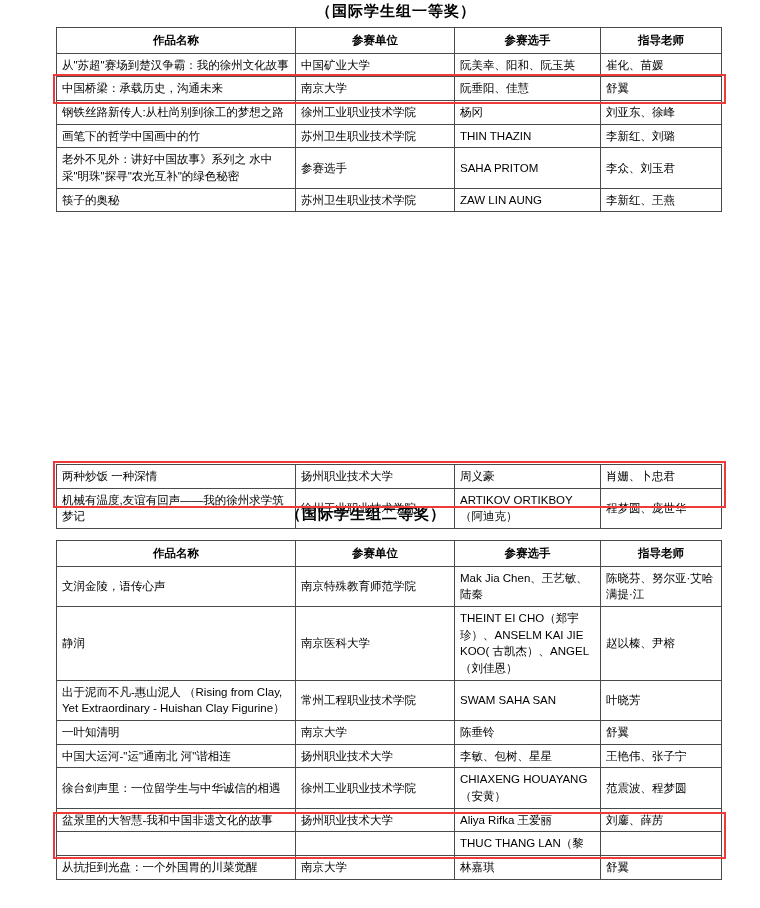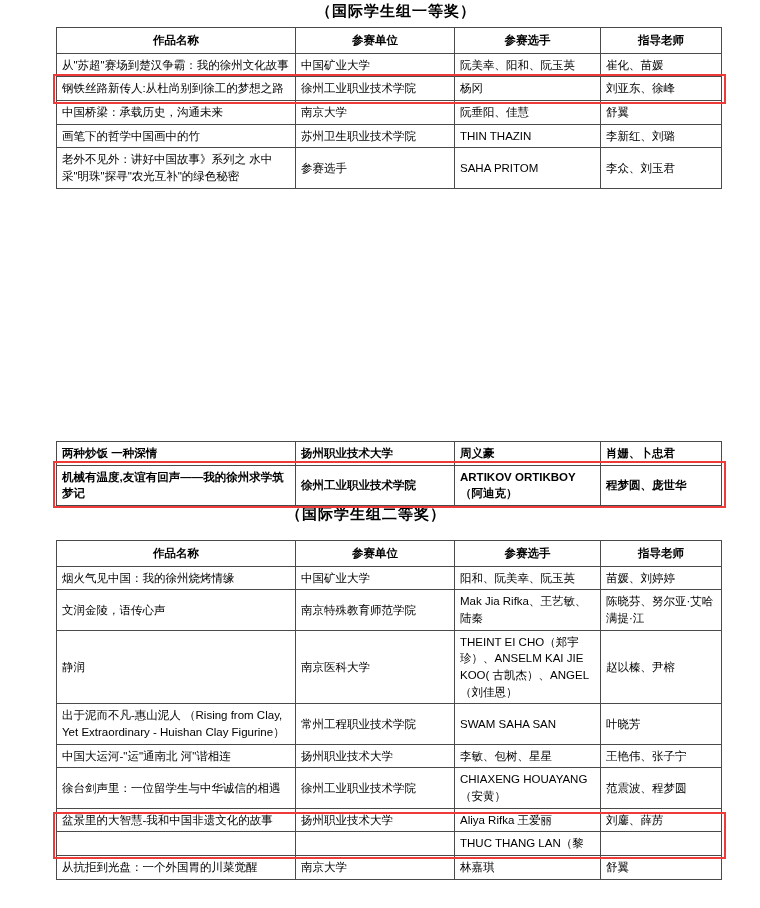--- a/index.html
+++ b/index.html
@@ -62,21 +62,21 @@
   
   .hl {
     position: absolute;
     border: 2px solid #ef3a3a;
     pointer-events: none;
     box-sizing: border-box;
   }
 
   #t1 { top: 27px; }
   #title1 { position: absolute; top: 2px; left: 16px; width: 760px; }
-  #t2 { top: 441px; font-weight: bold; }
+  #t2 { top: 464px; }
   #title2 { position: absolute; top: 505px; left: 0; width: 732px; }
   #t3 { top: 540px; }
 </style>
 </head>
 <body>
 
 <div class="page">
 
   <div id="title1" class="section-title">（国际学生组一等奖）</div>
 
@@ -91,42 +91,48 @@
         </tr>
       </thead>
       <tbody id="tbody1">
           <tr>
             <td class="col-a">从"苏超"赛场到楚汉争霸：我的徐州文化故事</td>
             <td class="col-b">中国矿业大学</td>
             <td class="col-c">阮美幸、阳和、阮玉英</td>
             <td class="col-d">崔化、苗媛</td>
           </tr>
           <tr>
+            <td class="col-a">中国桥梁：承载历史，沟通未来</td>
+            <td class="col-b">南京大学</td>
+            <td class="col-c">阮垂阳、佳慧</td>
+            <td class="col-d">舒翼</td>
+          </tr>
+          <tr>
             <td class="col-a">钢铁丝路新传人:从杜尚别到徐工的梦想之路</td>
             <td class="col-b">徐州工业职业技术学院</td>
             <td class="col-c">杨冈</td>
             <td class="col-d">刘亚东、徐峰</td>
           </tr>
           <tr>
-            <td class="col-a">中国桥梁：承载历史，沟通未来</td>
-            <td class="col-b">南京大学</td>
-            <td class="col-c">阮垂阳、佳慧</td>
-            <td class="col-d">舒翼</td>
-          </tr>
-          <tr>
             <td class="col-a">画笔下的哲学中国画中的竹</td>
             <td class="col-b">苏州卫生职业技术学院</td>
             <td class="col-c">THIN THAZIN</td>
             <td class="col-d">李新红、刘璐</td>
           </tr>
           <tr>
             <td class="col-a">老外不见外：讲好中国故事》系列之  水中采"明珠"探寻"农光互补"的绿色秘密</td>
             <td class="col-b">参赛选手</td>
             <td class="col-c">SAHA PRITOM</td>
             <td class="col-d">李众、刘玉君</td>
+          </tr>
+          <tr>
+            <td class="col-a">筷子的奥秘</td>
+            <td class="col-b">苏州卫生职业技术学院</td>
+            <td class="col-c">ZAW LIN AUNG</td>
+            <td class="col-d">李新红、王燕</td>
           </tr>
         </tbody>
     </table>
   </div>
 
   <div class="tbl-wrap" id="t2">
     <table class="award">
       <tbody id="tbody2">
           <tr>
             <td class="col-a">两种炒饭  一种深情</td>
@@ -151,42 +157,42 @@
       <thead>
         <tr>
           <th class="col-a">作品名称</th>
           <th class="col-b">参赛单位</th>
           <th class="col-c">参赛选手</th>
           <th class="col-d">指导老师</th>
         </tr>
       </thead>
       <tbody id="tbody3">
           <tr>
-            <td class="col-a">烟火气见中国：我的徐州烧烤情缘</td>
-            <td class="col-b">中国矿业大学</td>
-            <td class="col-c">阳和、阮美幸、阮玉英</td>
-            <td class="col-d">苗媛、刘婷婷</td>
-          </tr>
-          <tr>
             <td class="col-a">文润金陵，语传心声</td>
             <td class="col-b">南京特殊教育师范学院</td>
-            <td class="col-c">Mak Jia Rifka、王艺敏、陆秦</td>
+            <td class="col-c">Mak Jia Chen、王艺敏、陆秦</td>
             <td class="col-d">陈晓芬、努尔亚·艾哈满提·江</td>
           </tr>
           <tr>
             <td class="col-a">静润</td>
             <td class="col-b">南京医科大学</td>
             <td class="col-c">THEINT EI CHO（郑宇珍）、ANSELM KAI JIE KOO( 古凯杰）、ANGEL（刘佳恩）</td>
             <td class="col-d">赵以榛、尹榕</td>
           </tr>
           <tr>
             <td class="col-a">出于泥而不凡-惠山泥人 （Rising from Clay, Yet Extraordinary - Huishan Clay Figurine）</td>
             <td class="col-b">常州工程职业技术学院</td>
             <td class="col-c">SWAM SAHA SAN</td>
             <td class="col-d">叶晓芳</td>
+          </tr>
+          <tr>
+            <td class="col-a">一叶知清明</td>
+            <td class="col-b">南京大学</td>
+            <td class="col-c">陈垂铃</td>
+            <td class="col-d">舒翼</td>
           </tr>
           <tr>
             <td class="col-a">中国大运河-"运"通南北 河"谐相连</td>
             <td class="col-b">扬州职业技术大学</td>
             <td class="col-c">李敏、包树、星星</td>
             <td class="col-d">王艳伟、张子宁</td>
           </tr>
           <tr>
             <td class="col-a">徐台剑声里：一位留学生与中华诚信的相遇</td>
             <td class="col-b">徐州工业职业技术学院</td>

